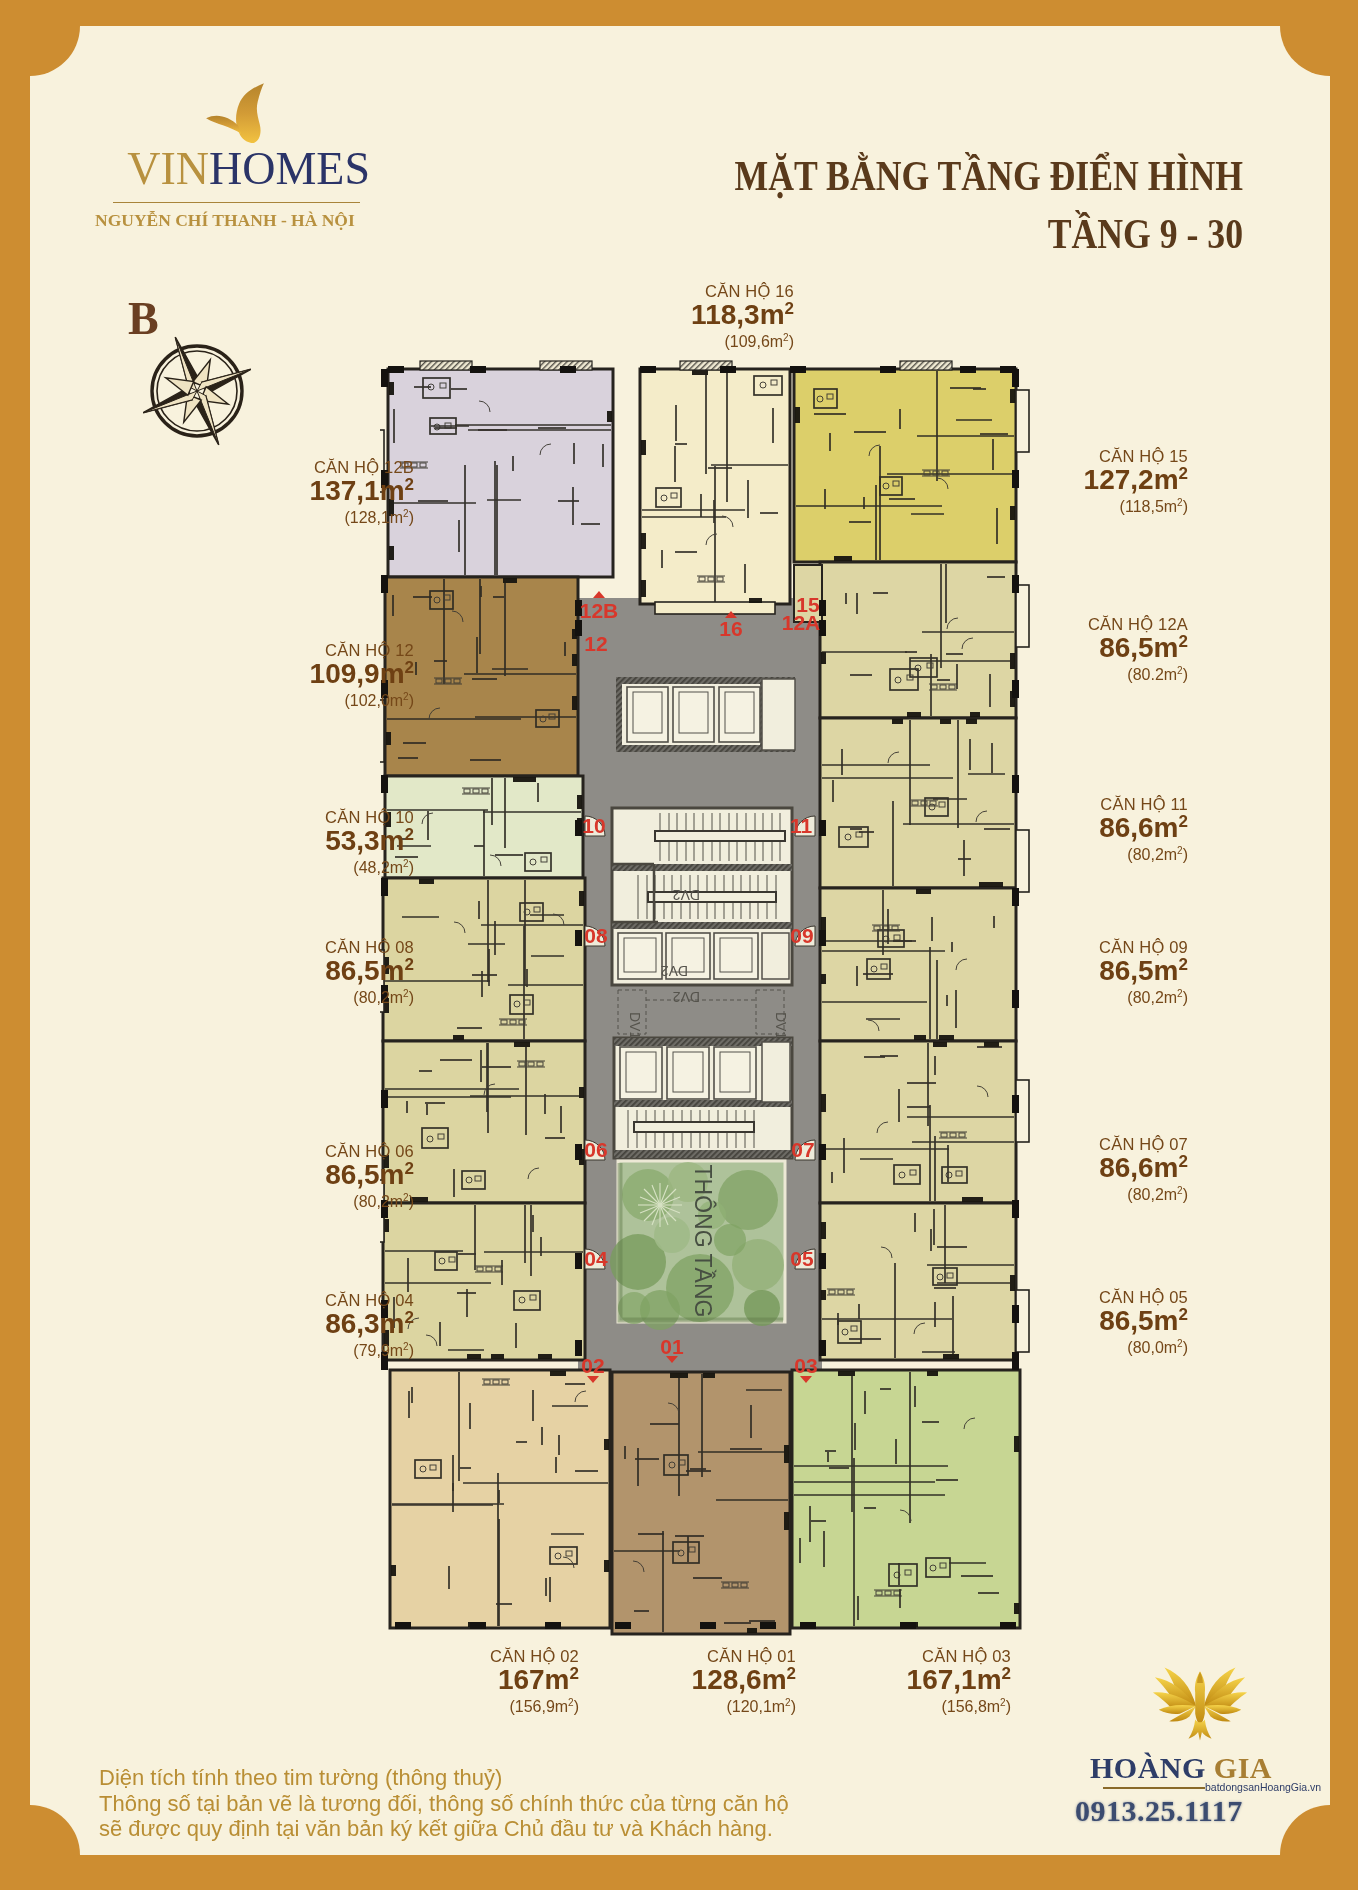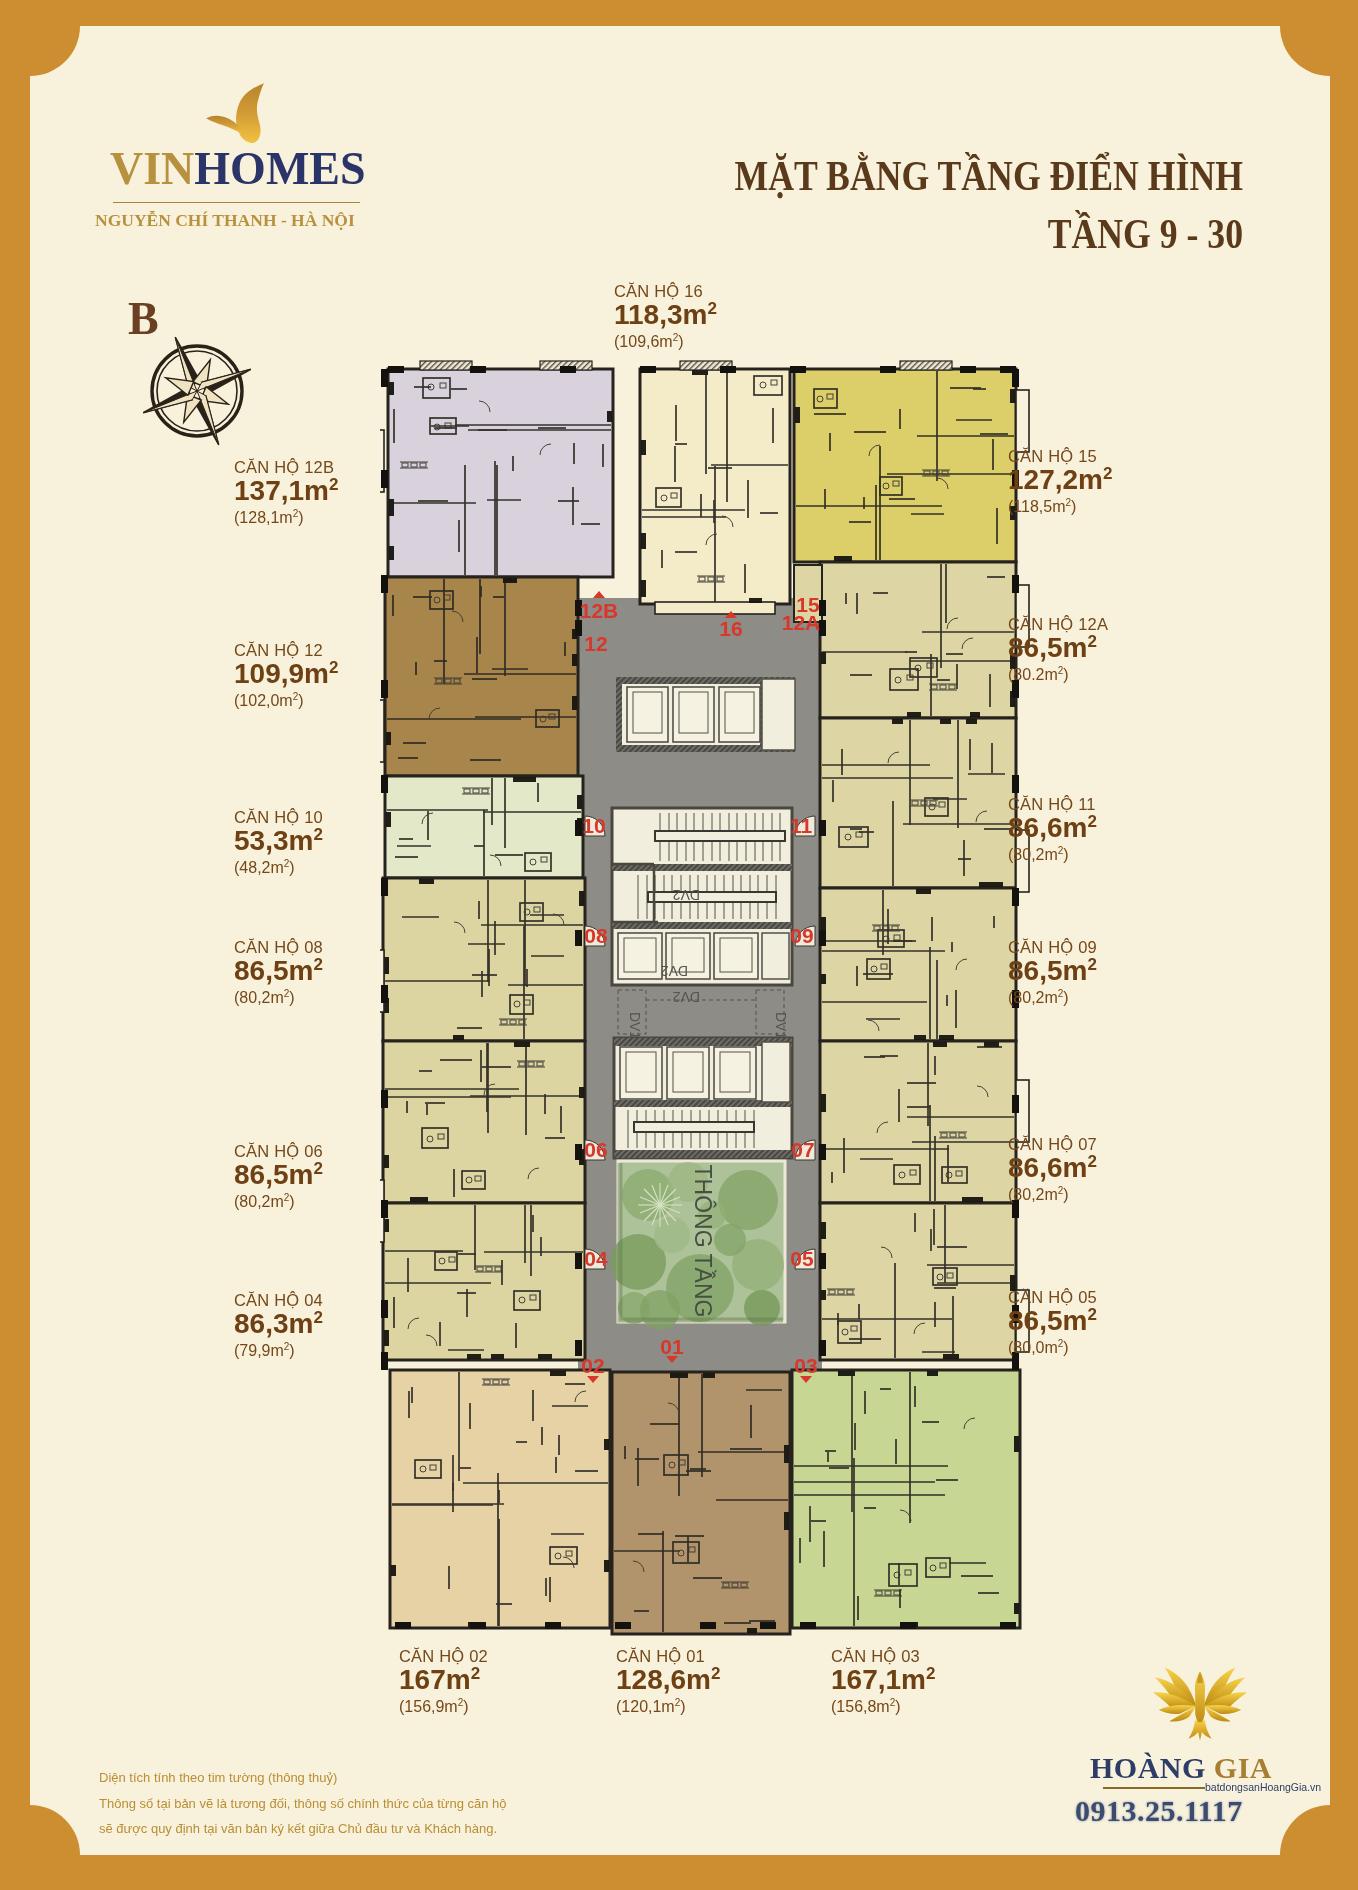--- a/index.html
+++ b/index.html
@@ -1,20 +1,20 @@
 <!DOCTYPE html>
 <html><head><meta charset="utf-8">
 <style>
 html,body{margin:0;padding:0}
 body{width:1358px;height:1890px;position:relative;background:#f8f2dd;overflow:hidden;
   font-family:"Liberation Sans",sans-serif}
 .bar{position:absolute;background:#cd8d31}
 .bump{position:absolute;width:50px;height:50px;background:#cd8d31}
 .serif{font-family:"Liberation Serif",serif}
-.lbl{position:absolute;text-align:left;color:#754819;line-height:1}
+.lbl{position:absolute;text-align:right;color:#754819;line-height:1}
 .lbl .t1{font-size:16.5px;letter-spacing:.2px}
 .lbl .t2{font-size:28px;font-weight:bold;margin-top:0;color:#6e4013}
 .lbl .t2 sup{font-size:17px}
 .lbl .t3{font-size:16px;margin-top:4px}
 .lbl .t3 sup{font-size:10px}
 </style></head>
 <body>
 
 <div class="bar" style="left:0;top:0;width:1358px;height:26px"></div>
 <div class="bar" style="left:0;top:1855px;width:1358px;height:35px"></div>
@@ -29,21 +29,21 @@
 <defs>
       <linearGradient id="gf" x1="0" y1="0" x2="0" y2="1">
 <stop offset="0" stop-color="#b5842c"></stop>
         <stop offset="0.5" stop-color="#d29b36"></stop>
         <stop offset="1" stop-color="#f2c241"></stop>
       </linearGradient>
     </defs>
 <path d="M58 4C48 8 38 14 34 24C30 34 30 44 34 52C36 58 42 62 48 62C54 60 56 52 54 44C52 36 50 30 52 22C54 14 56 8 58 4Z" fill="url(#gf)"></path>
 <path d="M2 38C12 33 24 36 33 45L36 53C26 46 12 44 2 38Z" fill="url(#gf)"></path>
 </svg>
-<div class="serif" style="position:absolute;left:110px;top:142px;width:260px;text-align:left;font-size:46px;font-weight:bold;white-space:nowrap"><span style="color:#b8913f">VIN</span><span style="color:#2b3468">HOMES</span></div>
+<div class="serif" style="position:absolute;left:110px;top:142px;width:260px;text-align:right;font-size:46px;font-weight:normal;white-space:nowrap"><span style="color:#b8913f">VIN</span><span style="color:#2b3468">HOMES</span></div>
 <div style="position:absolute;left:113px;top:202px;width:247px;height:0;border-top:1.6px solid #a8843a"></div>
 <div class="serif" style="position:absolute;left:95px;top:210px;width:280px;text-align:left;font-size:17.5px;font-weight:bold;color:#b8913f;white-space:nowrap">NGUYỄN CHÍ THANH - HÀ NỘI</div>
 
 <div class="serif" style="position:absolute;left:613px;top:148px;width:630px;text-align:right;font-weight:bold;color:#5a3a1b;font-size:42px;line-height:1.38;transform:scaleX(0.85);transform-origin:100% 0">MẶT BẰNG TẦNG ĐIỂN HÌNH<br>TẦNG 9 - 30</div>
 
 <div class="serif" style="position:absolute;left:128px;top:292px;font-size:46px;font-weight:bold;color:#6a3f22">B</div>
 <svg width="170" height="170" viewBox="0 0 170 170" style="position:absolute;left:112px;top:305px">
 <circle cx="85" cy="86" r="45" fill="none" stroke="#2a2218" stroke-width="3.4"></circle>
 <circle cx="85" cy="86" r="40" fill="none" stroke="#2a2218" stroke-width="1.6"></circle>
 <path d="M76.2 81.3L63.3 32.2L88.1 76.5Z" fill="#2a2218" stroke="#2a2218" stroke-width="1.4"></path>
@@ -978,21 +978,21 @@
     <div class="t1">CĂN HỘ 01</div>
     <div class="t2">128,6m<sup>2</sup></div>
     <div class="t3">(120,1m<sup>2</sup>)</div>
   </div>
 <div class="lbl" style="left:831px;top:1648px;width:180px">
     <div class="t1">CĂN HỘ 03</div>
     <div class="t2">167,1m<sup>2</sup></div>
     <div class="t3">(156,8m<sup>2</sup>)</div>
   </div>
 
-<div style="position:absolute;left:99px;top:1765px;font-size:13px;line-height:25.5px;color:#b98e34">
+<div style="position:absolute;left:99px;top:1765px;font-size:22px;line-height:25.5px;color:#b98e34">
 Diện tích tính theo tim tường (thông thuỷ)<br>
 Thông số tại bản vẽ là tương đối, thông số chính thức của từng căn hộ<br>
 sẽ được quy định tại văn bản ký kết giữa Chủ đầu tư và Khách hàng.</div>
 
 <svg width="96" height="86" viewBox="0 0 100 88" style="position:absolute;left:1152px;top:1663px">
 <defs>
       <linearGradient id="ge" x1="0" y1="0" x2="0" y2="1">
 <stop offset="0" stop-color="#f6d44a"></stop>
         <stop offset="1" stop-color="#bf8810"></stop>
       </linearGradient>

